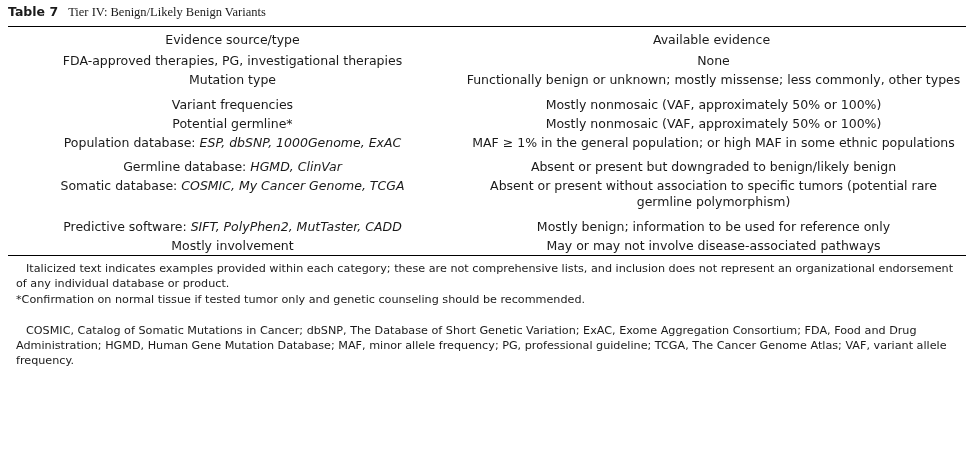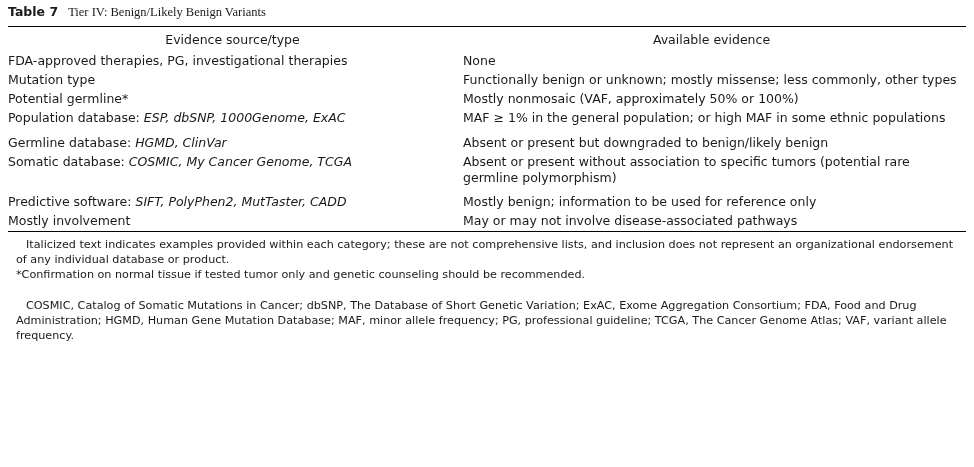--- a/index.html
+++ b/index.html
@@ -45,21 +45,21 @@
   }
   table.main col.c1 { width: 455px; }
   table.main col.c2 { width: auto; }
   table.main th {
     text-align: center;
     font-weight: normal;
     padding: 5px 6px 5px 0;
     vertical-align: top;
   }
   table.main td {
-    text-align: left;
+    text-align: center;
     padding: 1.5px 6px 1.5px 0;
     vertical-align: top;
     line-height: 1.28;
   }
   table.main td.col2 { padding-right: 2px; }
   tr.gap td {
     padding-top: 7px;
   }
   .ital { font-style: italic; }
   .footnotes {
@@ -102,20 +102,24 @@
     </thead>
     <tbody id="tbody">
         <tr>
           <td><span>FDA-approved therapies, PG, investigational therapies</span></td>
           <td class="col2">None</td>
         </tr>
         <tr>
           <td><span>Mutation type</span></td>
           <td class="col2">Functionally benign or unknown; mostly missense; less commonly, other types</td>
         </tr>
+        <tr class="gap">
+          <td><span>Variant frequencies</span></td>
+          <td class="col2">Mostly nonmosaic (VAF, approximately 50% or 100%)</td>
+        </tr>
         <tr>
           <td><span>Potential germline*</span></td>
           <td class="col2">Mostly nonmosaic (VAF, approximately 50% or 100%)</td>
         </tr>
         <tr>
           <td><span>Population database: </span><span class="ital">ESP, dbSNP, 1000Genome, ExAC</span></td>
           <td class="col2">MAF ≥ 1% in the general population; or high MAF in some ethnic populations</td>
         </tr>
         <tr class="gap">
           <td><span>Germline database: </span><span class="ital">HGMD, ClinVar</span></td>

